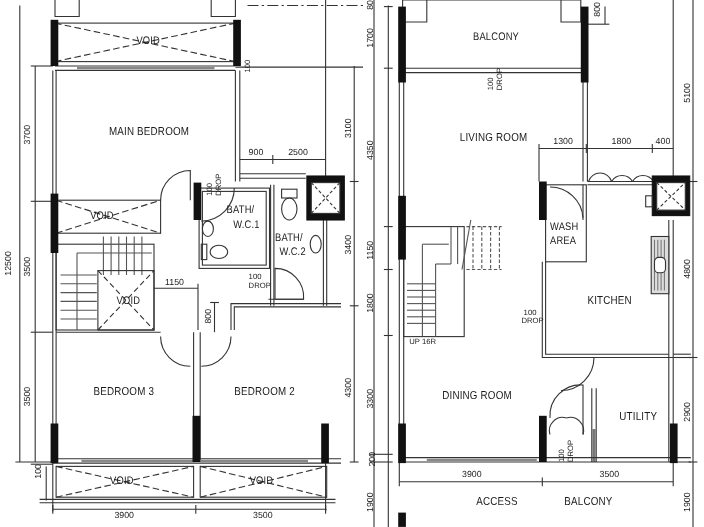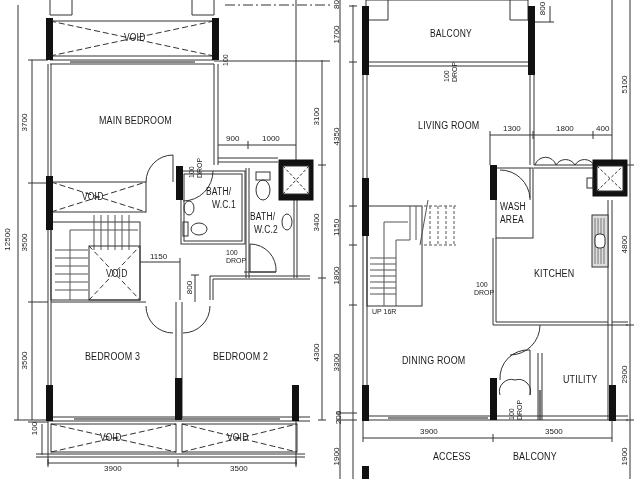--- a/index.html
+++ b/index.html
@@ -294,21 +294,21 @@
 
 <span class="dimv" style="left:-4px;top:235px;">12500</span>
 <span class="dimv" style="left:16px;top:118px;">3700</span>
 <span class="dimv" style="left:16px;top:238px;">3500</span>
 <span class="dimv" style="left:16px;top:356px;">3500</span>
 <span class="dimv" style="left:28px;top:424px;">100</span>
 <span class="dimv" style="left:308px;top:112px;">3100</span>
 <span class="dimv" style="left:308px;top:218px;">3400</span>
 <span class="dimv" style="left:308px;top:348px;">4300</span>
 <span class="dim" style="left:226px;top:134px;">900</span>
-<span class="dim" style="left:262px;top:134px;">1000</span>
+<span class="dim" style="left:262px;top:134px;">2500</span>
 <span class="dim" style="left:150px;top:252px;">1150</span>
 <span class="dimv" style="left:183px;top:283px;">800</span>
 <span class="dim" style="left:104px;top:464px;">3900</span>
 <span class="dim" style="left:230px;top:464px;">3500</span>
 
 <span class="lbl" style="left:430px;top:28px;">BALCONY</span>
 <span class="lbl room" style="left:418px;top:119px;">LIVING ROOM</span>
 <span class="lbl" style="left:500px;top:201px;">WASH</span>
 <span class="lbl" style="left:500px;top:214px;">AREA</span>
 <span class="lbl room" style="left:534px;top:267px;">KITCHEN</span>

